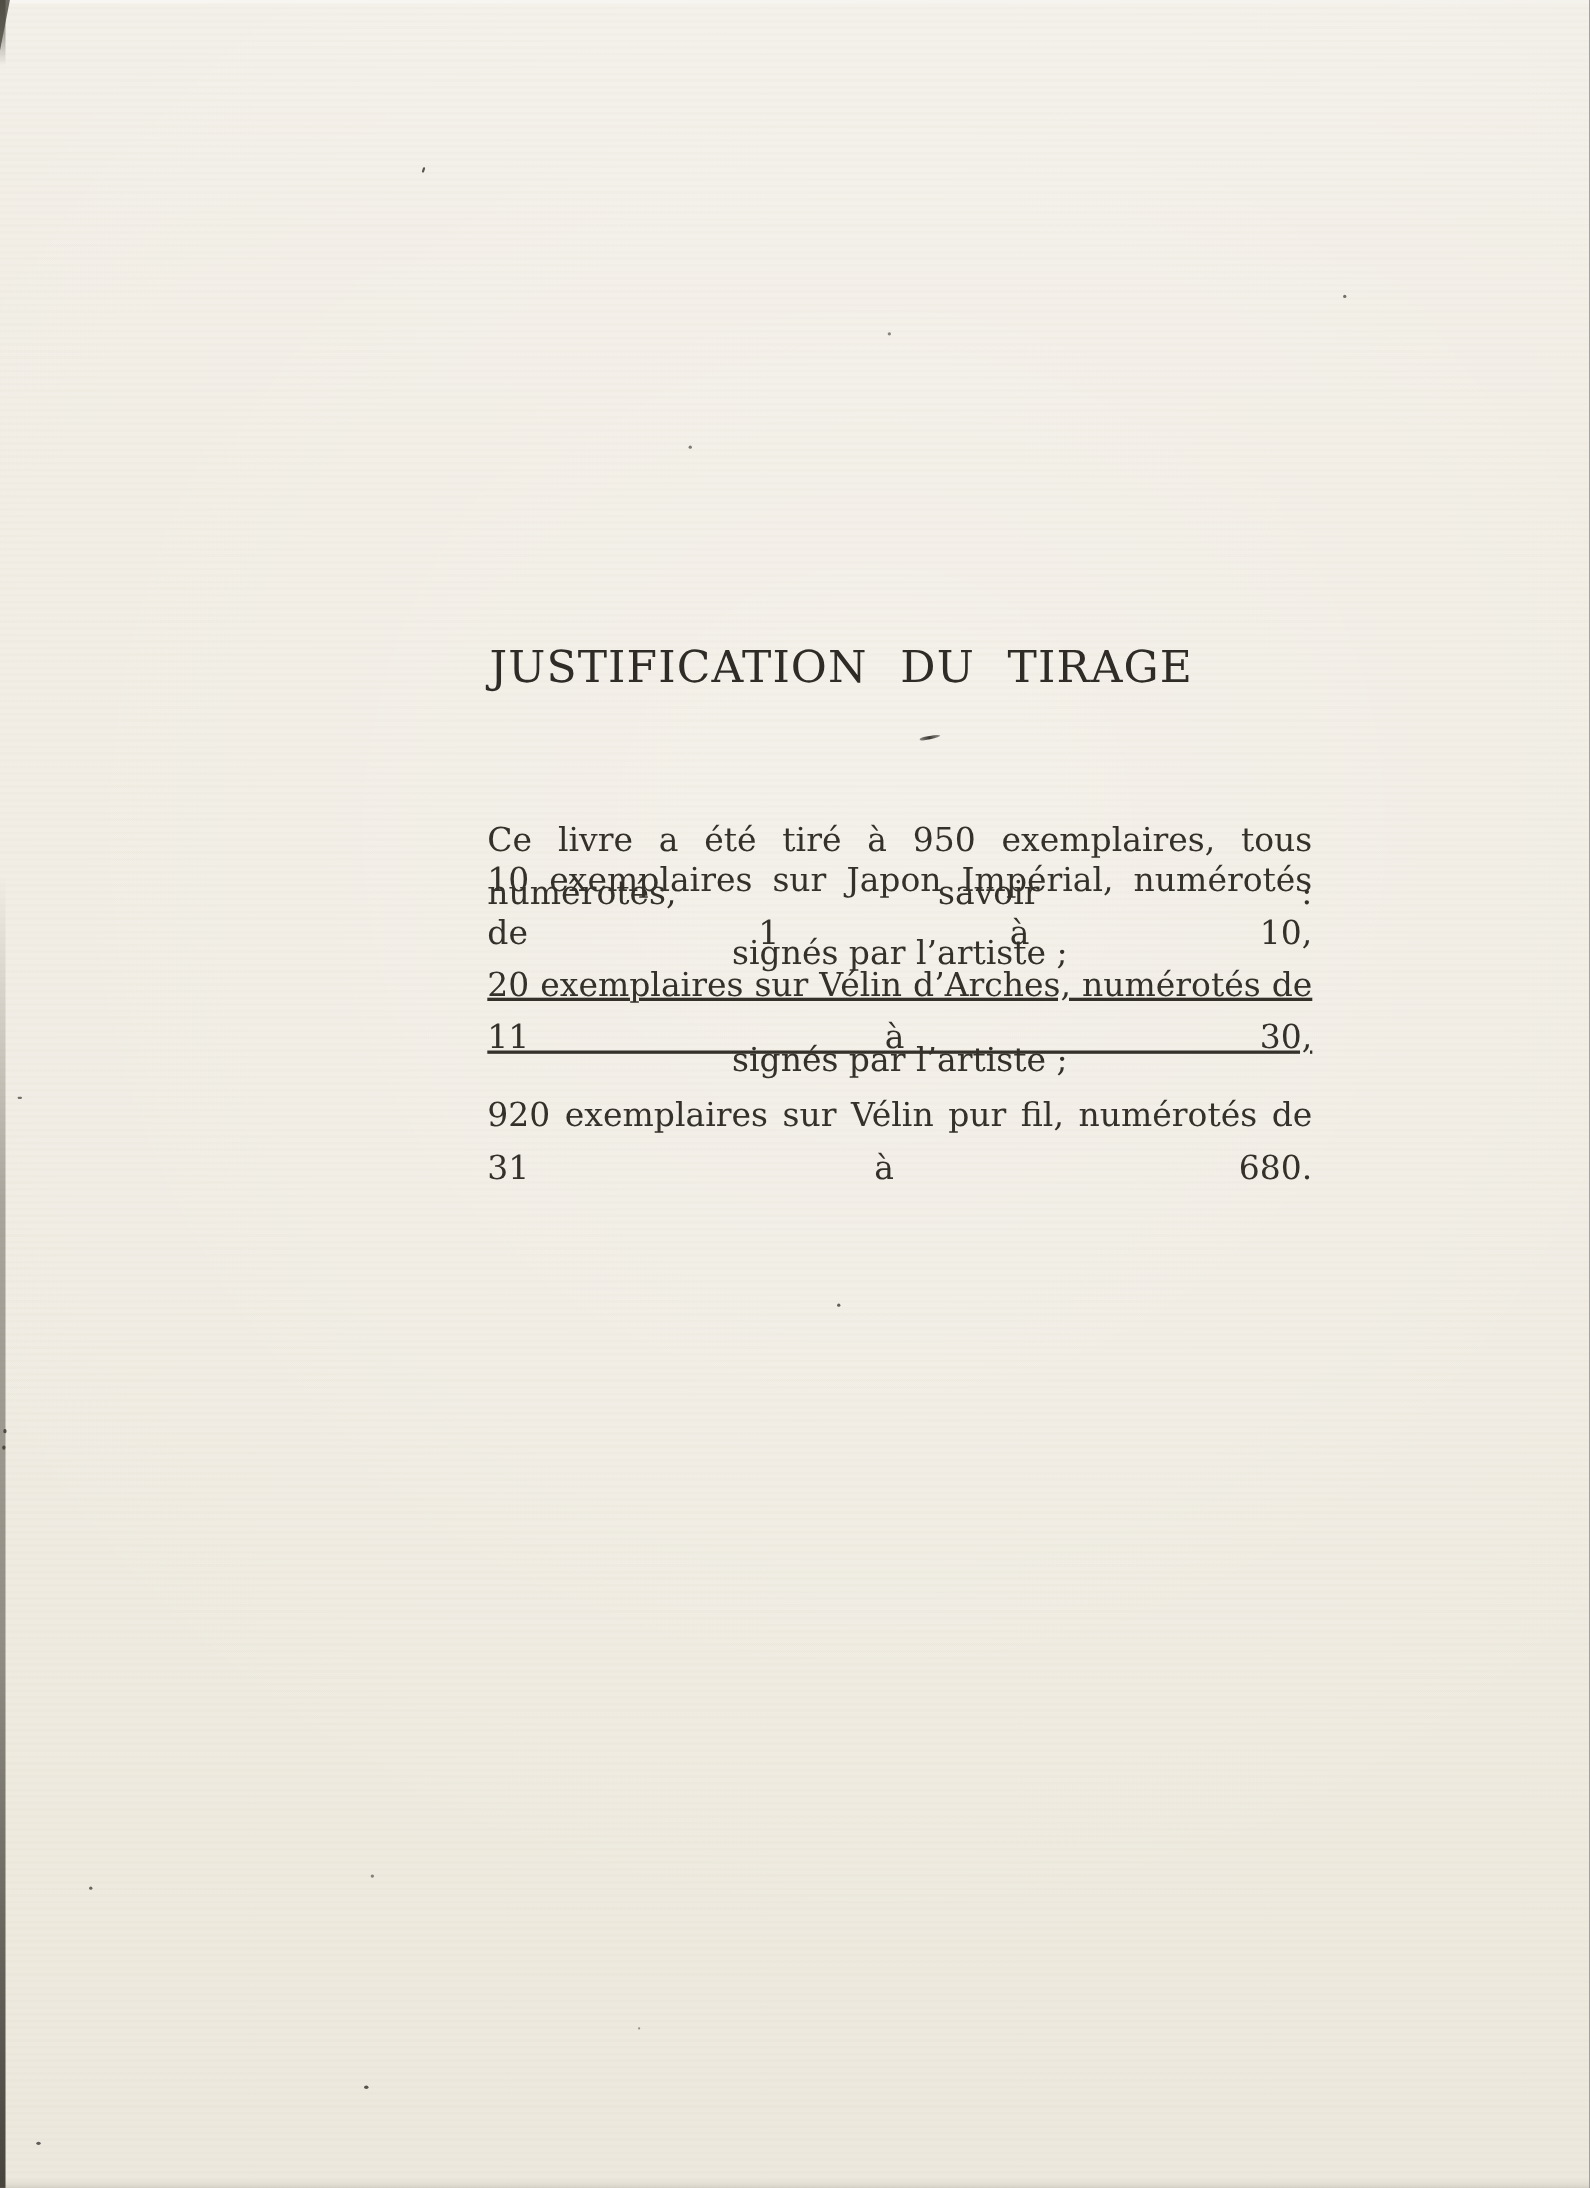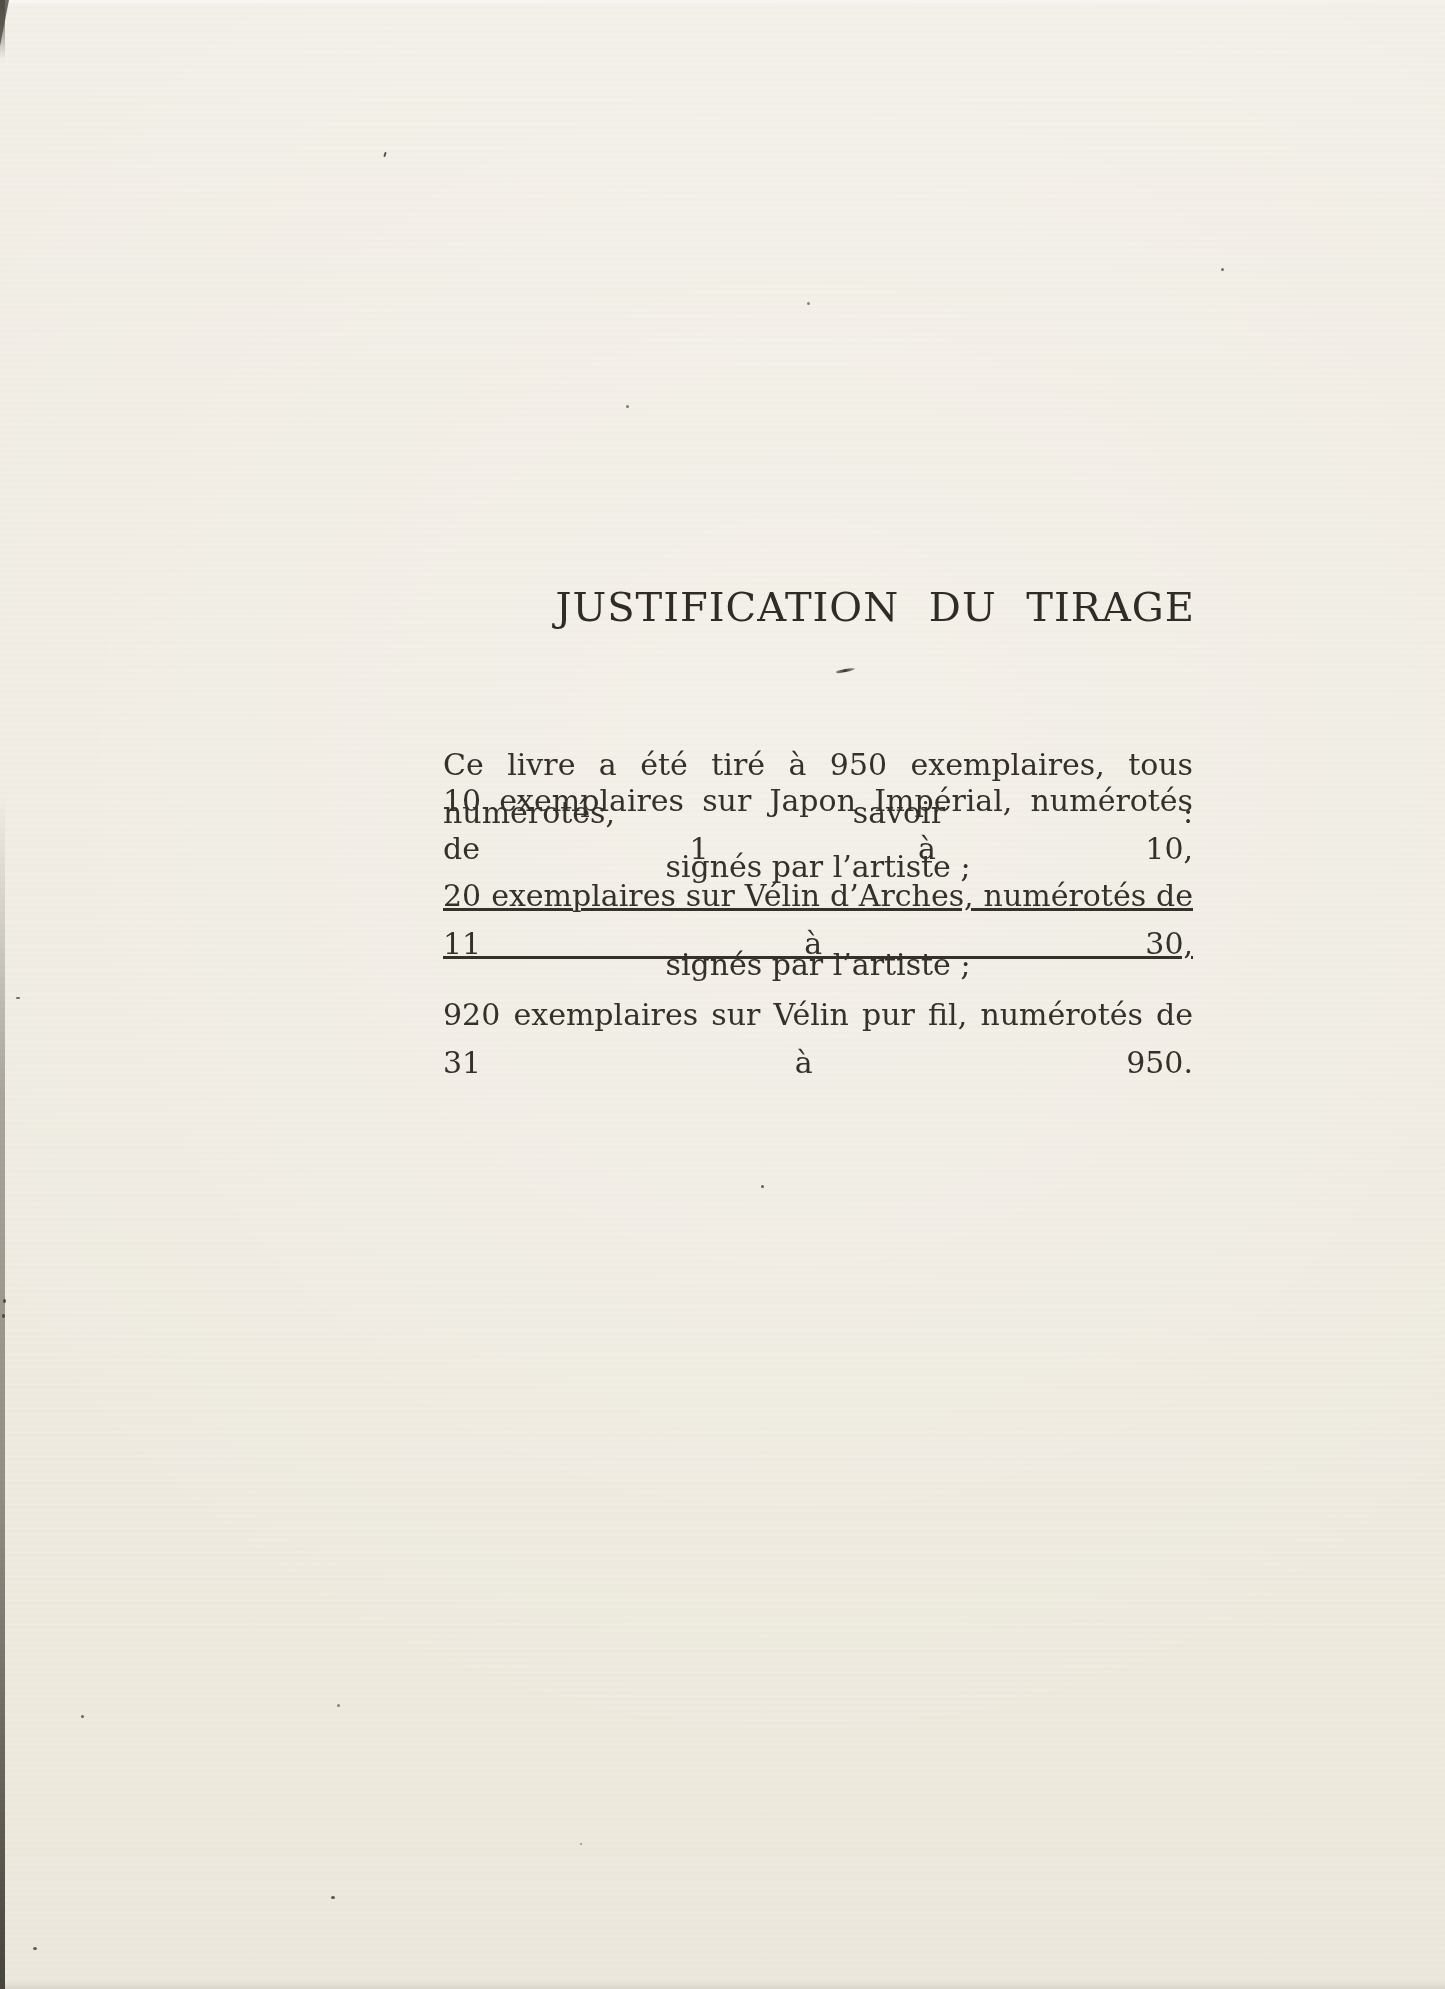--- a/index.html
+++ b/index.html
@@ -54,21 +54,21 @@
   .page-title {
     position: absolute;
     left: 445px;
     width: 750px;
     top: 584px;
     margin: 0;
     font-size: 40px;
     font-weight: normal;
     letter-spacing: 1px;
     word-spacing: 16px;
-    text-align: right;
+    text-align: left;
     white-space: nowrap;
     color: #2f2c27;
   }
 
   .ornament {
     position: absolute;
     left: 836px;
     top: 669px;
     width: 19px;
     height: 3px;
@@ -146,21 +146,21 @@
   <h1 class="page-title">JUSTIFICATION DU TIRAGE</h1>
 
   <div class="ornament"></div>
 
   <div class="colophon">
     <p class="l1 justified">Ce livre a été tiré à 950 exemplaires, tous numérotés, savoir :</p>
     <p class="l2 justified">10 exemplaires sur Japon Impérial, numérotés de 1 à 10,</p>
     <p class="l3 centered">signés par l’artiste ;</p>
     <p class="l4 justified">20 exemplaires sur Vélin d’Arches, numérotés de 11 à 30,</p>
     <p class="l5 centered">signés par l’artiste ;</p>
-    <p class="l6 justified">920 exemplaires sur Vélin pur fil, numérotés de 31 à 950.</p>
+    <p class="l6 justified">920 exemplaires sur Vélin pur fil, numérotés de 31 à 680.</p>
   </div>
 
   <div class="speck s1"></div>
   <div class="speck s2"></div>
   <div class="speck s3"></div>
   <div class="speck s4"></div>
   <div class="speck s5"></div>
   <div class="speck s6"></div>
   <div class="speck s7a"></div>
   <div class="speck s7b"></div>

